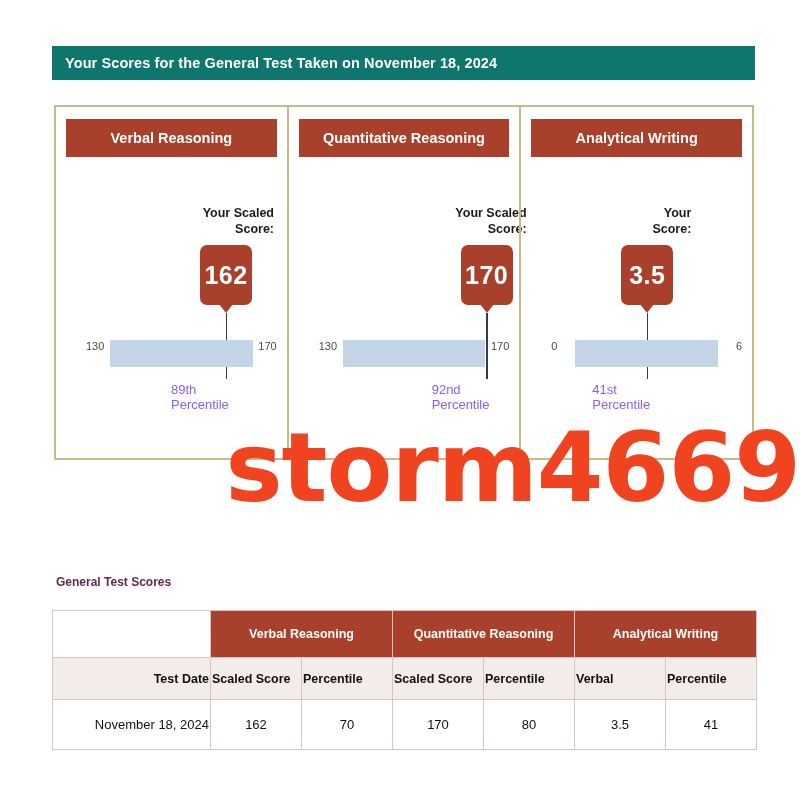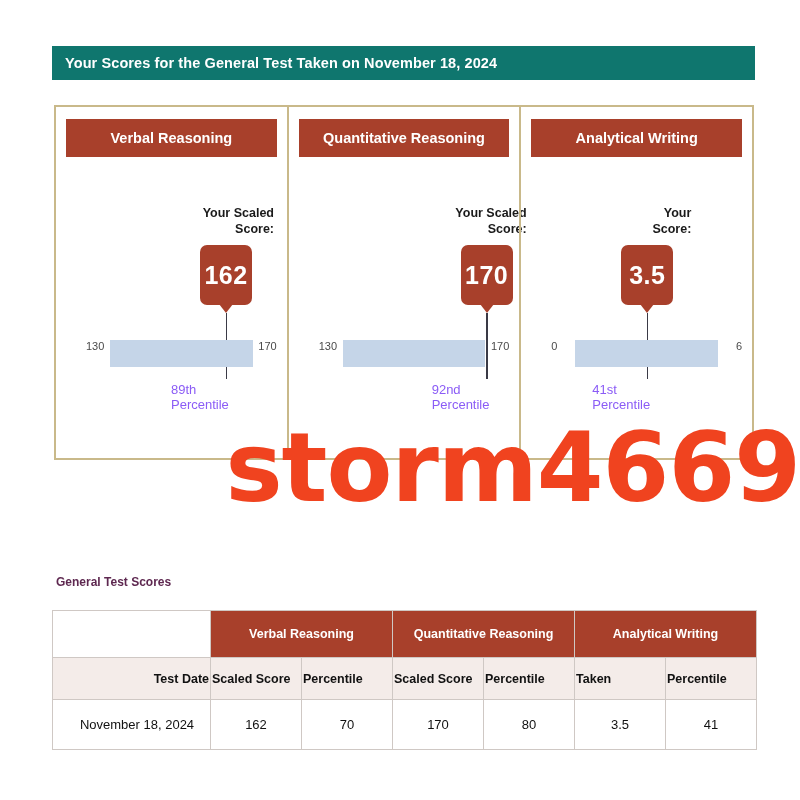--- a/index.html
+++ b/index.html
@@ -209,21 +209,21 @@
     padding-left: 12px;
   }
   .data-cell {
     background: #ffffff;
     color: #111111;
     font-size: 13px;
     text-align: center;
     height: 50px;
   }
   .data-cell.left {
-    text-align: center;
+    text-align: right;
     padding-left: 12px;
     margin-top: 32px;
   }
 
   
   .watermark {
     position: absolute;
     left: 0;
     top: 418px;
     width: 800px;
@@ -335,21 +335,21 @@
         <td class="grp-head" colspan="2">Verbal Reasoning</td>
         <td class="grp-head" colspan="2">Quantitative Reasoning</td>
         <td class="grp-head" colspan="2">Analytical Writing</td>
       </tr>
       <tr>
         <td class="sub-head left">Test Date</td>
         <td class="sub-head">Scaled Score</td>
         <td class="sub-head">Percentile</td>
         <td class="sub-head">Scaled Score</td>
         <td class="sub-head">Percentile</td>
-        <td class="sub-head">Taken</td>
+        <td class="sub-head">Verbal</td>
         <td class="sub-head">Percentile</td>
       </tr>
       <tr>
         <td class="data-cell left">November 18, 2024</td>
         <td class="data-cell">162</td>
         <td class="data-cell">70</td>
         <td class="data-cell">170</td>
         <td class="data-cell">80</td>
         <td class="data-cell">3.5</td>
         <td class="data-cell">41</td>

